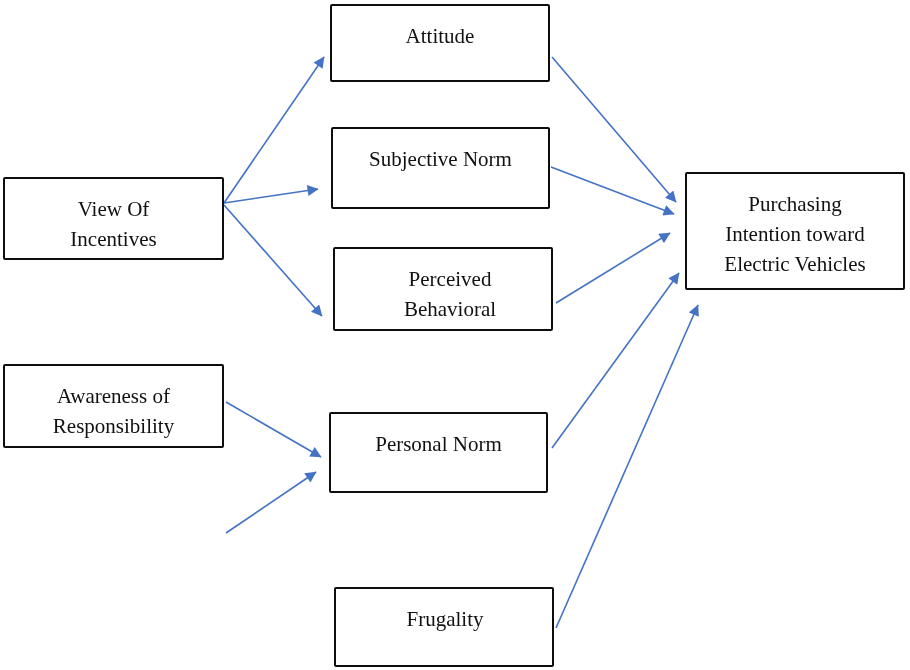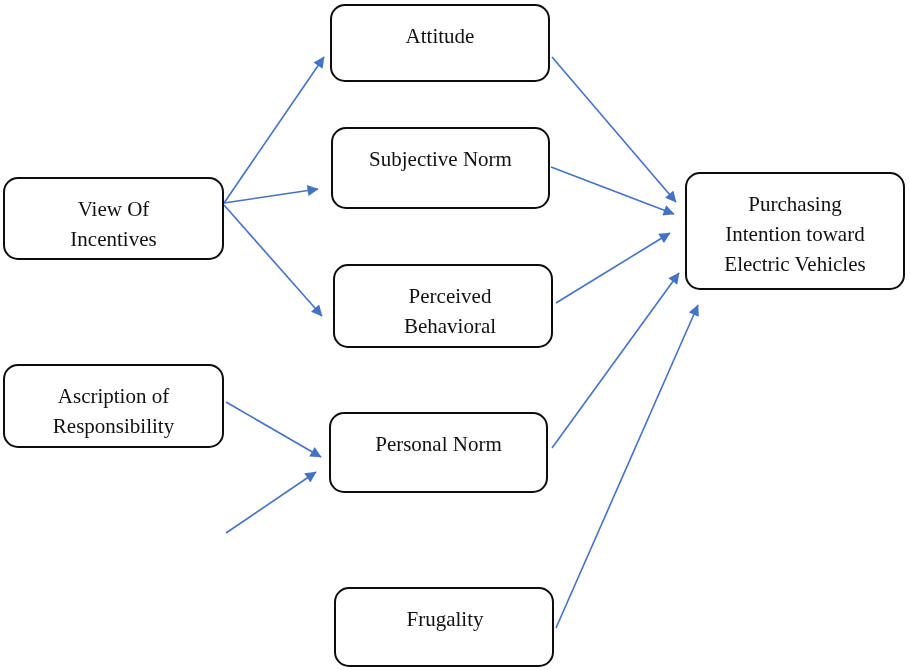--- a/index.html
+++ b/index.html
@@ -20,21 +20,21 @@
     left: 0;
     top: 0;
     width: 910px;
     height: 670px;
     pointer-events: none;
   }
   .node {
     position: absolute;
     box-sizing: border-box;
     border: 2.5px solid #0d0d0d;
-    border-radius: 15px;
+    border-radius: 2px;
     background: #ffffff;
     text-align: center;
     padding: 15px 6px 0 6px;
     font-size: 21px;
     line-height: 30px;
     color: #111111;
     white-space: pre-line;
   }
 </style>
 </head>
@@ -60,28 +60,28 @@
       <line x1="556" y1="628" x2="698" y2="305" stroke="#4472C4" stroke-width="1.6" marker-end="url(#arrowhead)"></line>
     </svg>
 
   <div class="node" style="left:330px; top:4px;   width:220px; height:78px;">Attitude</div>
 
   <div class="node" style="left:3px;   top:177px; width:221px; height:83px;">View Of
 Incentives</div>
 
   <div class="node" style="left:331px; top:127px; width:219px; height:82px;">Subjective Norm</div>
 
-  <div class="node" style="left:333px; top:264px; width:220px; height:84px;padding-left:20px;">Perceived
+  <div class="node" style="left:333px; top:247px; width:220px; height:84px;padding-left:20px;">Perceived
 Behavioral</div>
 
   <div class="node" style="left:685px; top:172px; width:220px; height:118px;">Purchasing
 Intention toward
 Electric Vehicles</div>
 
-  <div class="node" style="left:3px;   top:364px; width:221px; height:84px;">Ascription of
+  <div class="node" style="left:3px;   top:364px; width:221px; height:84px;">Awareness of
 Responsibility</div>
 
 
   <div class="node" style="left:329px; top:412px; width:219px; height:81px;">Personal Norm</div>
 
   <div class="node" style="left:334px; top:587px; width:220px; height:80px;padding-left:8px;">Frugality</div>
 
 </div>
 
 </body></html>

